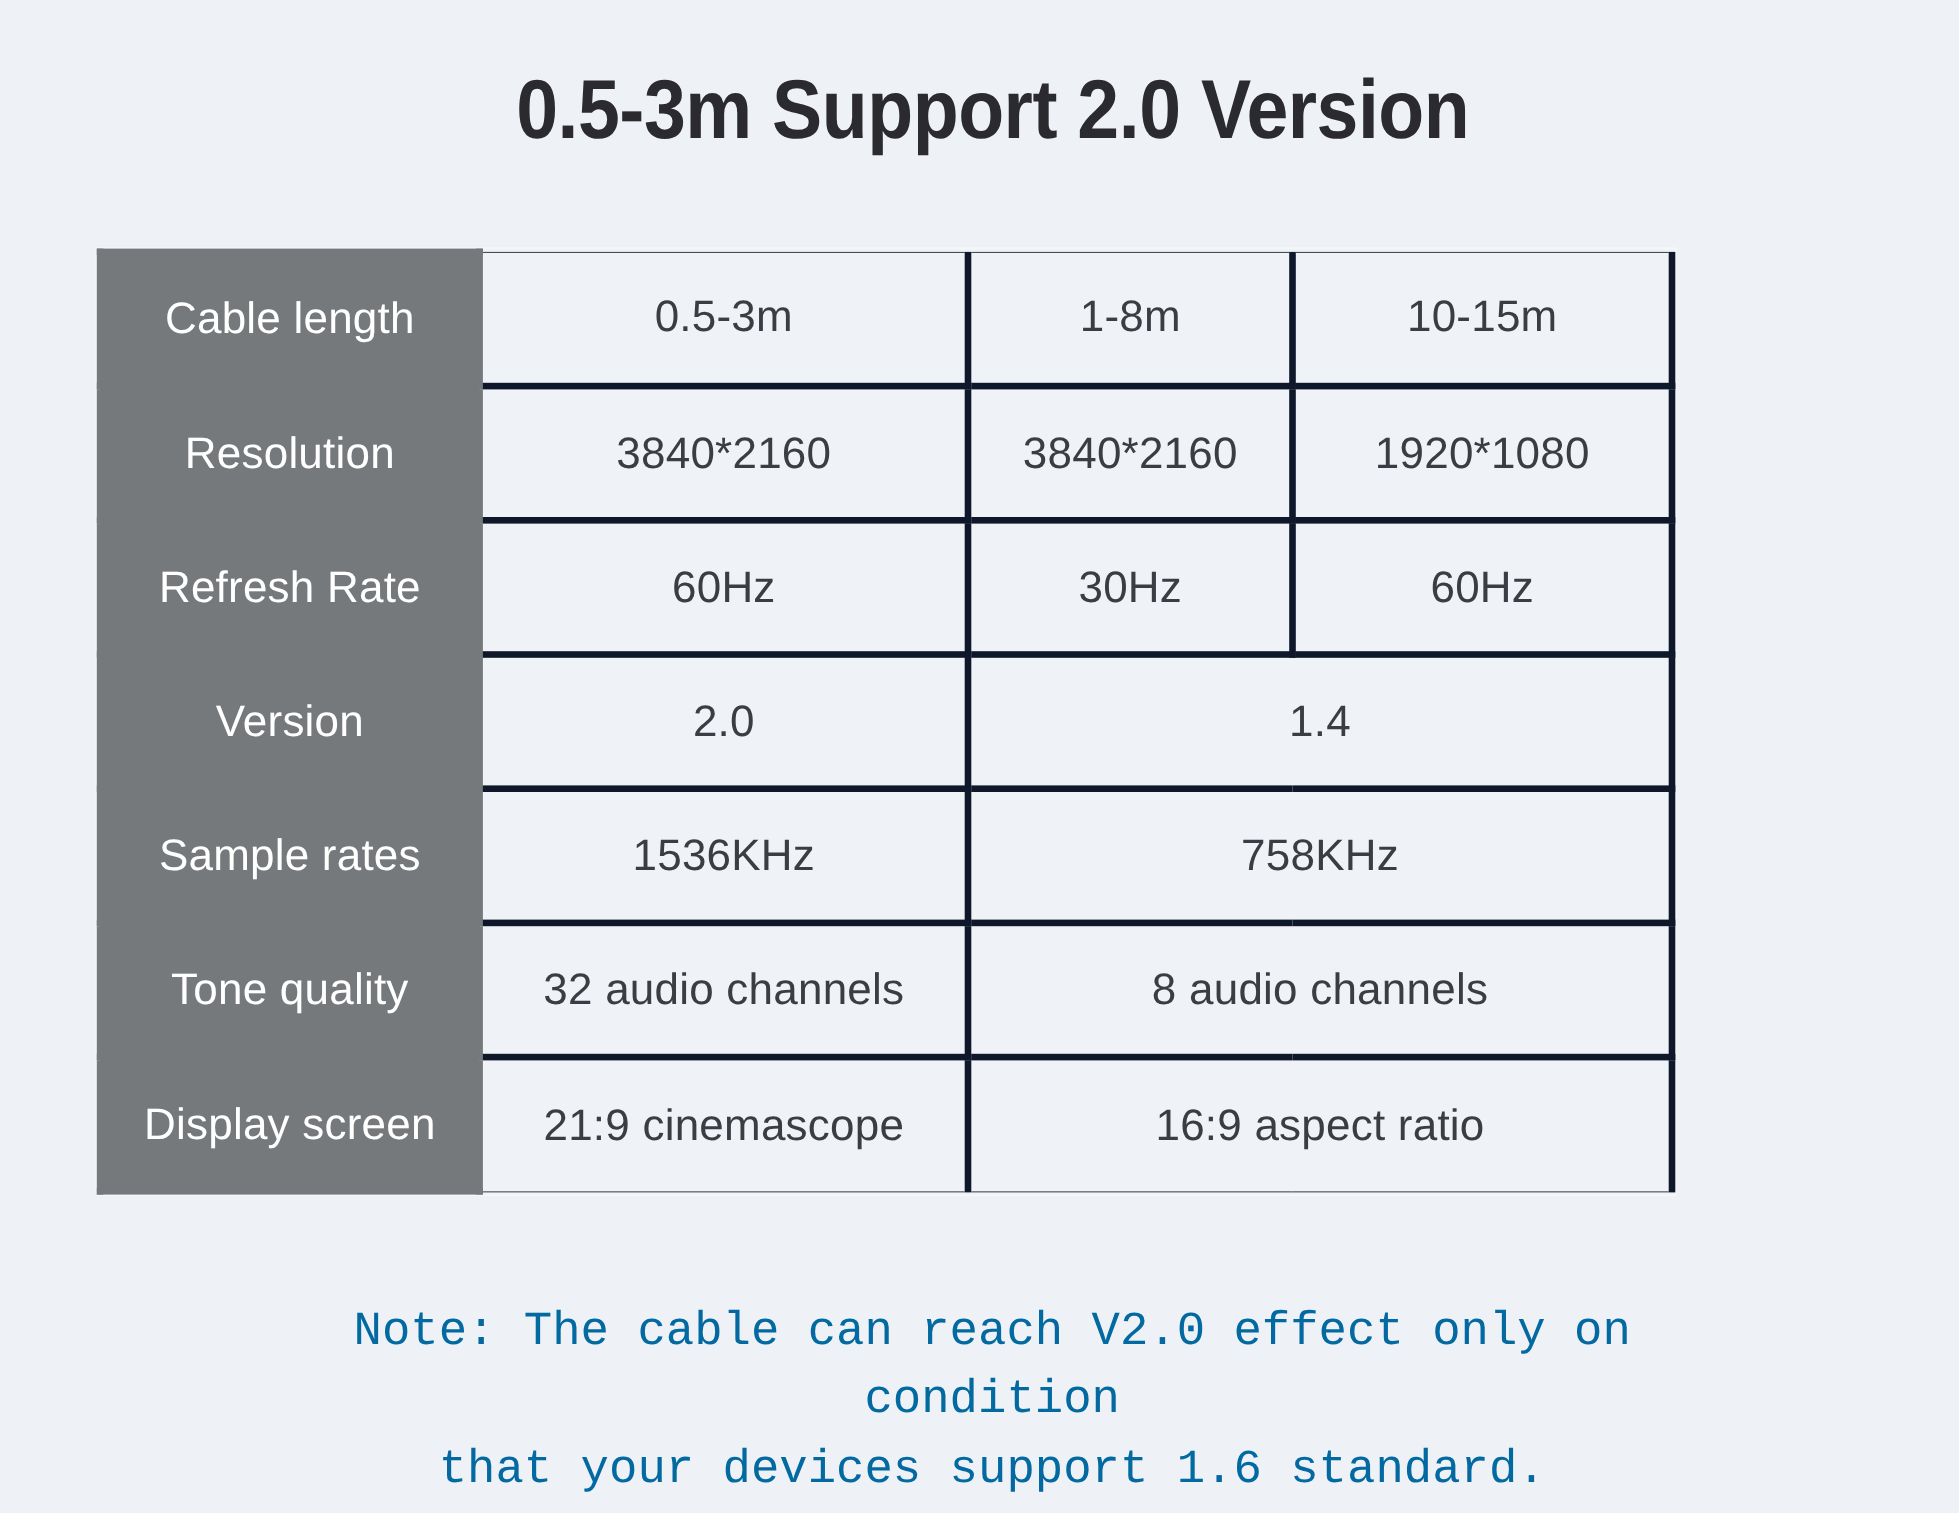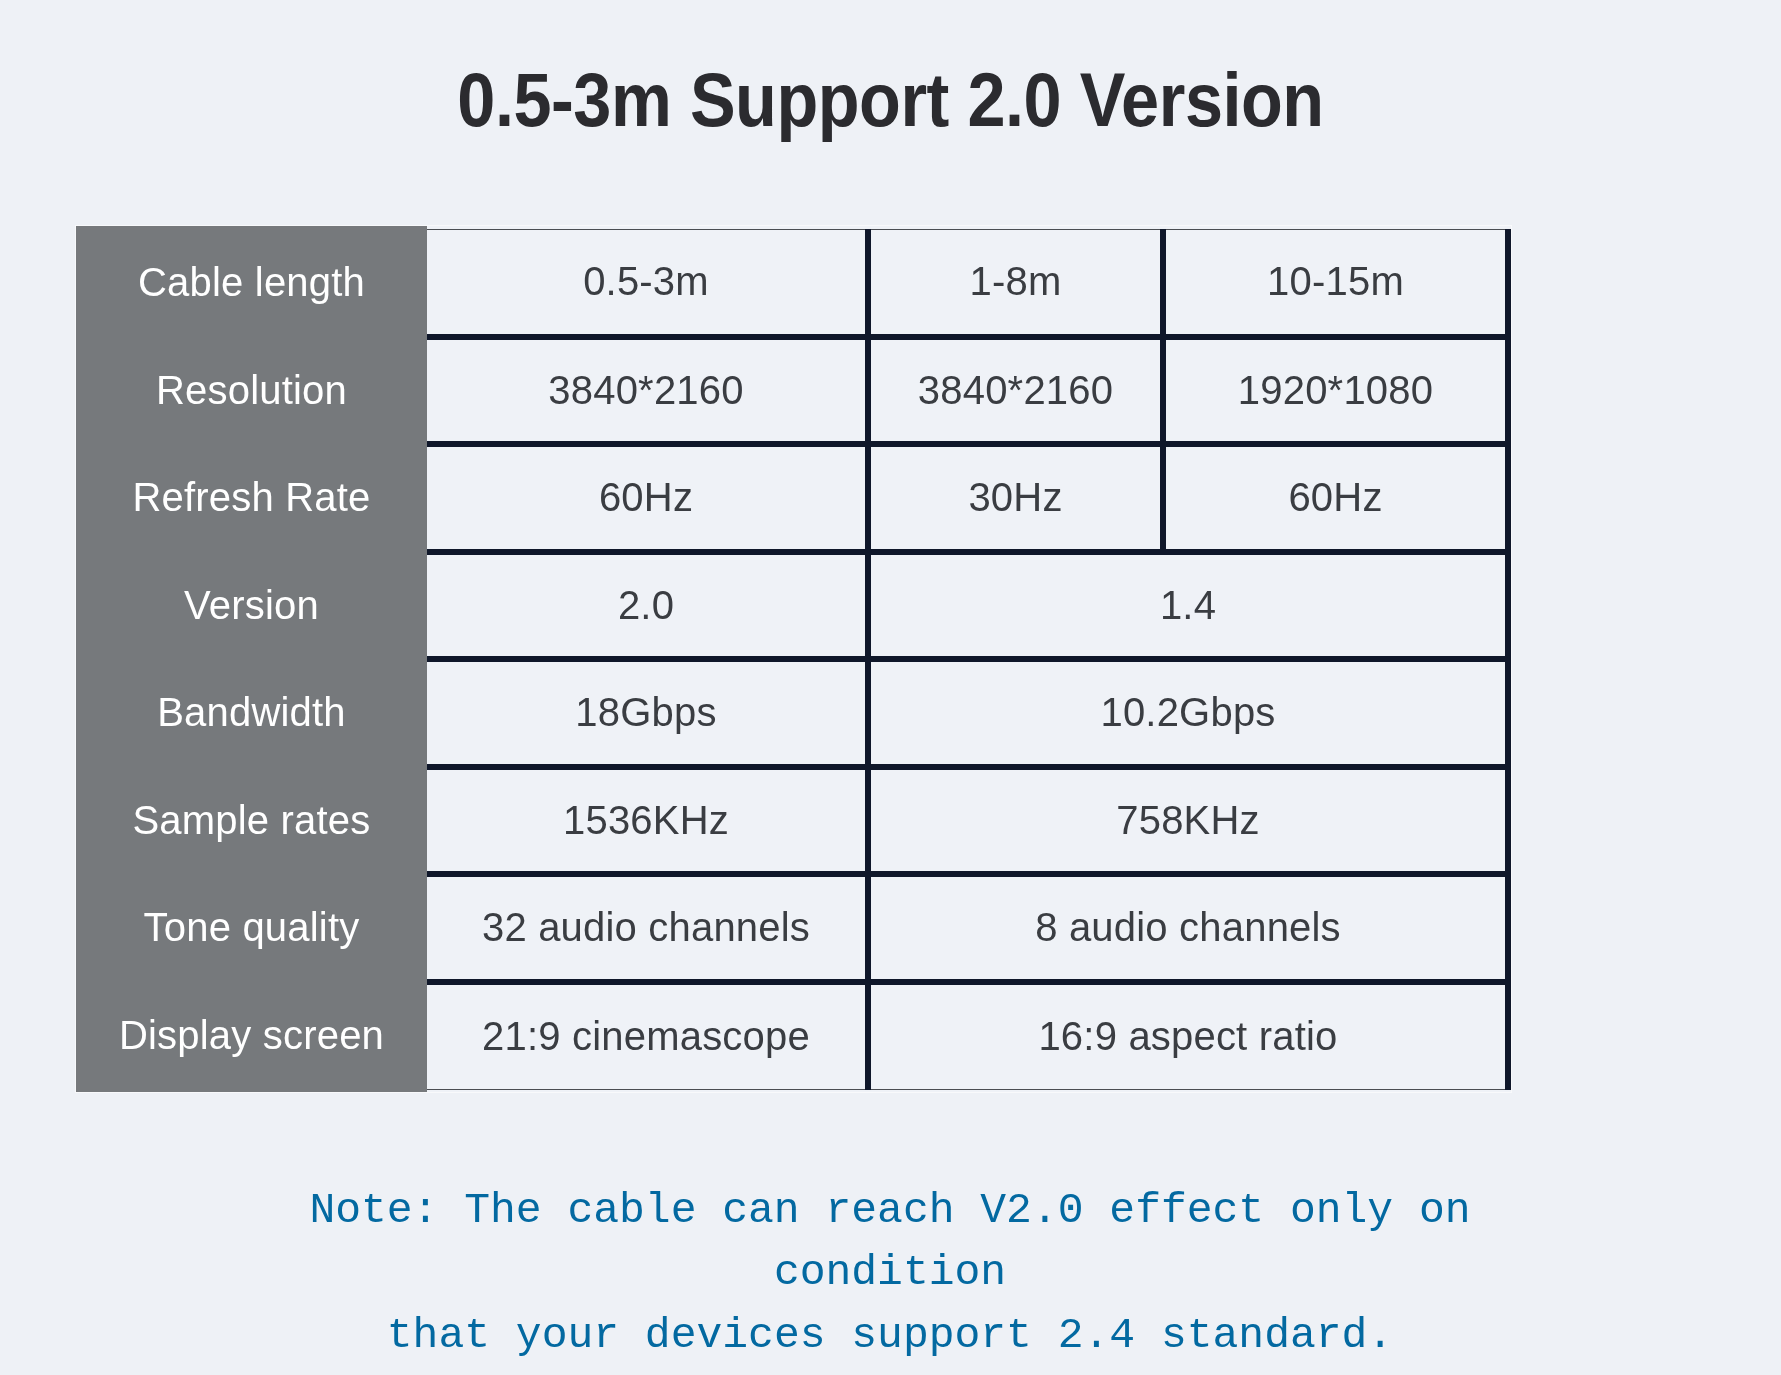--- a/index.html
+++ b/index.html
@@ -13,20 +13,21 @@
     background: #eef1f6;
     font-family: "Liberation Sans", "DejaVu Sans", sans-serif;
     overflow: hidden;
     position: relative;
   }
 
   .page {
     position: absolute;
     inset: 0;
     background: #eef1f6;
+    margin-left: 12px;
   }
 
   
   .title {
     position: absolute;
     left: 0;
     top: 62px;
     width: 1781px;
     text-align: center;
     font-family: "Liberation Sans Narrow", "Liberation Sans", sans-serif;
@@ -146,25 +147,20 @@
           <td>30Hz</td>
           <td>60Hz</td>
         </tr>
 
         <tr>
           <td class="rowhead">Version</td>
           <td>2.0</td>
           <td colspan="2">1.4</td>
         </tr>
 
-        <tr>
-          <td class="rowhead">Bandwidth</td>
-          <td>18Gbps</td>
-          <td colspan="2">10.2Gbps</td>
-        </tr>
 
         <tr>
           <td class="rowhead">Sample rates</td>
           <td>1536KHz</td>
           <td colspan="2">758KHz</td>
         </tr>
 
         <tr>
           <td class="rowhead">Tone quality</td>
           <td>32 audio channels</td>
@@ -176,16 +172,16 @@
           <td>21:9 cinemascope</td>
           <td colspan="2">16:9 aspect ratio</td>
         </tr>
 
       </tbody>
     </table>
   </div>
 
   <div class="note">
     <span>Note: The cable can reach V2.0 effect only on condition</span>
-    <span>that your devices support 2.4 standard.</span>
+    <span>that your devices support 1.6 standard.</span>
   </div>
 
 </div>
 
 </body></html>

